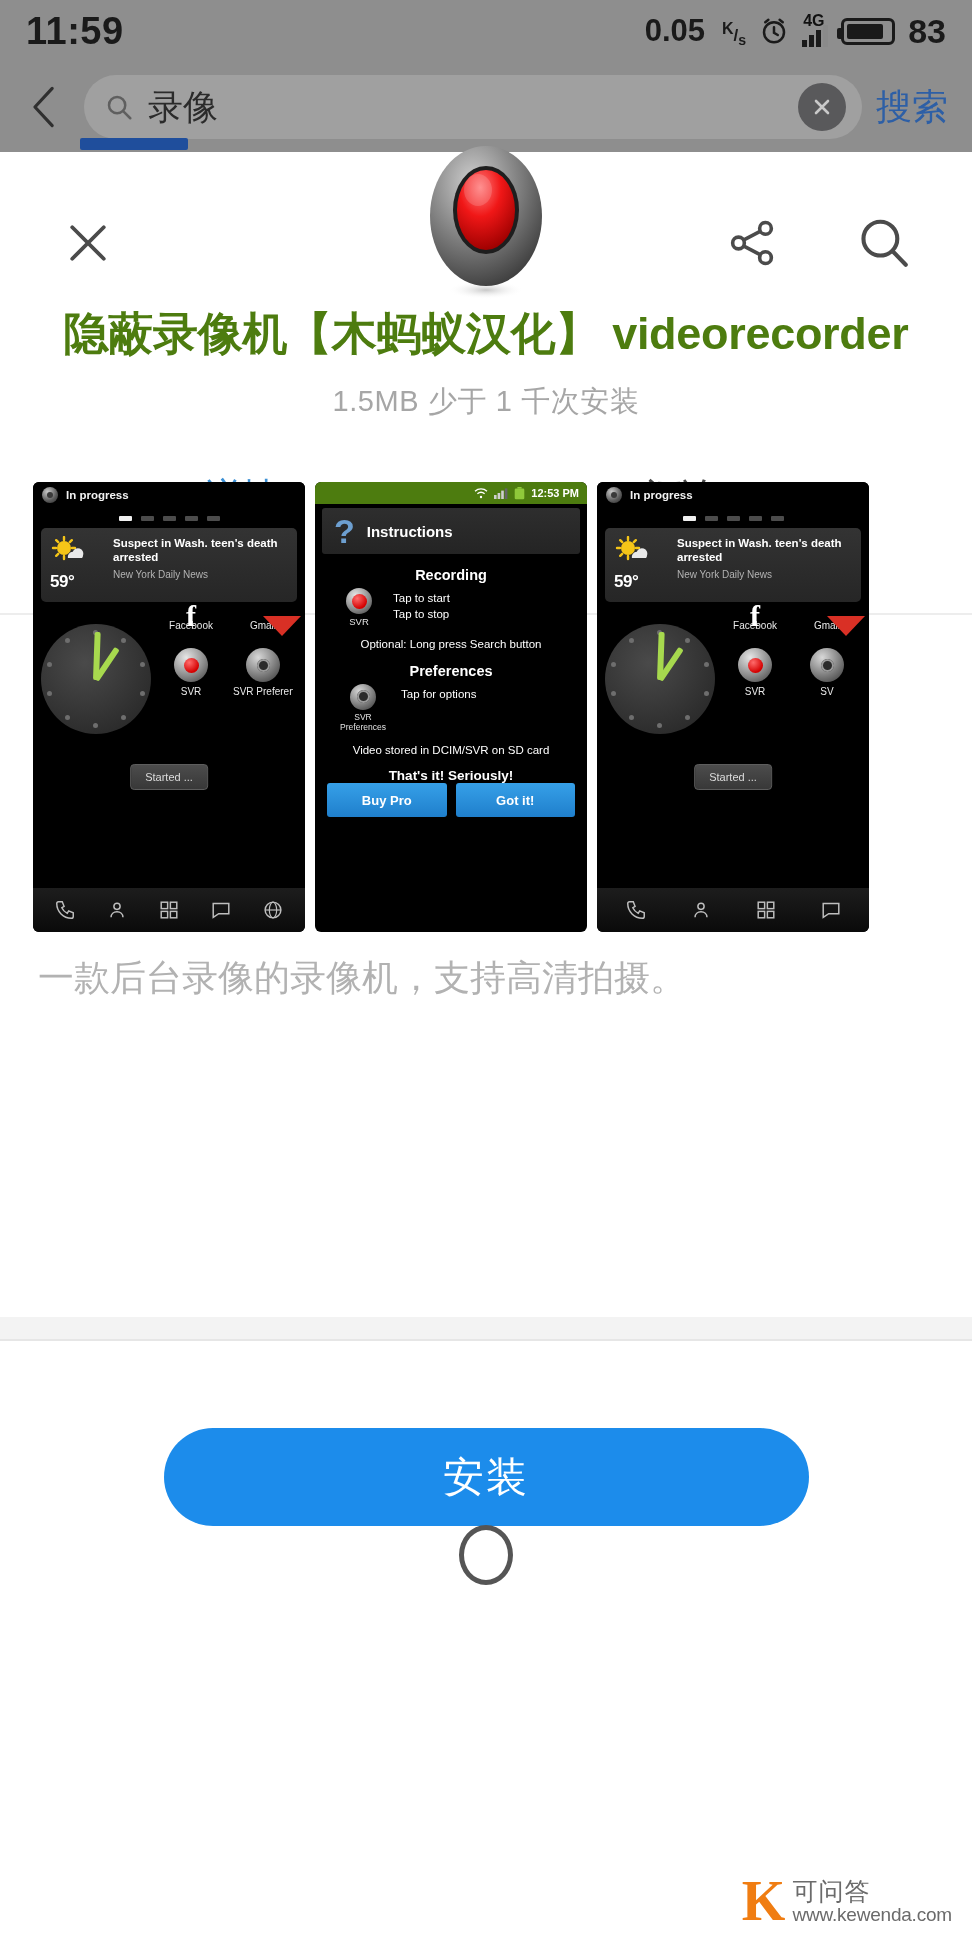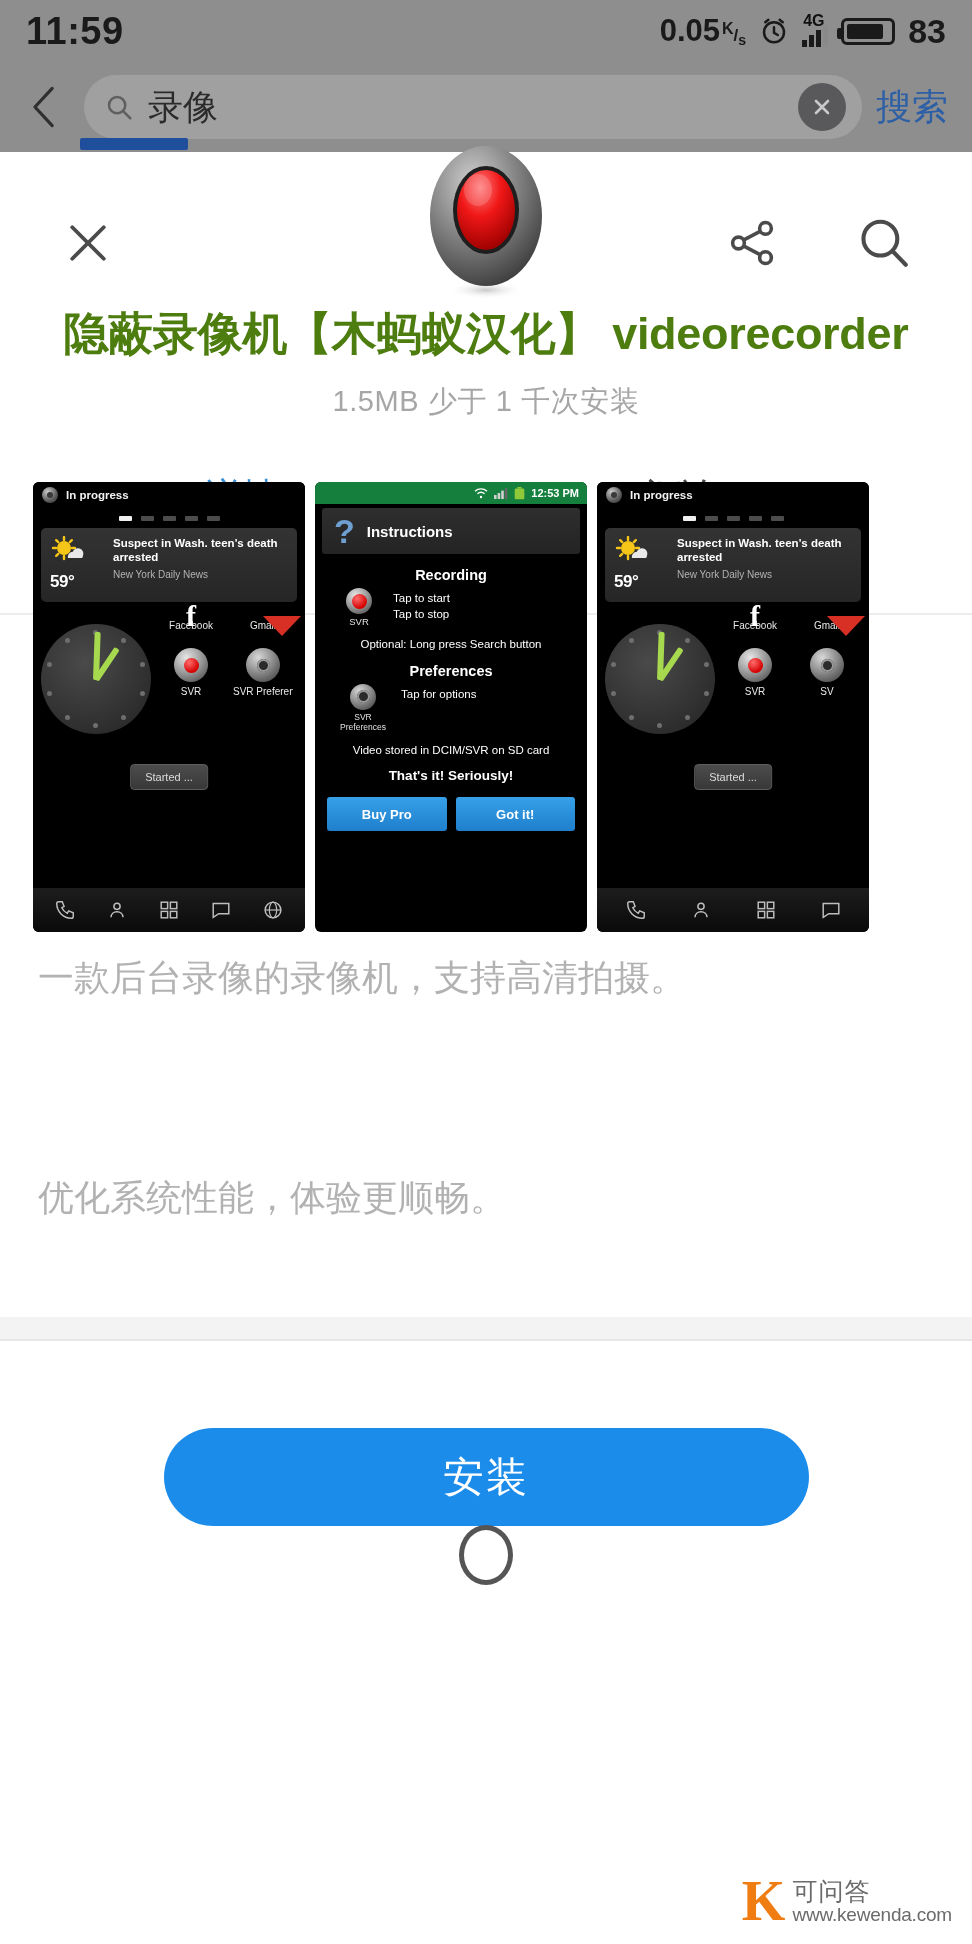--- a/index.html
+++ b/index.html
@@ -21,21 +21,21 @@
   
   .statusbar {
     position: absolute; top:0; left:0; width:972px; height:62px;
     display:flex; align-items:center; justify-content:space-between;
     padding: 12px 26px;
     color:#111;
   }
   .sb-time { font-size:38px; font-weight:600; letter-spacing:0.5px; color:#1a1a1a; }
   .sb-right { display:flex; align-items:center; gap:13px; }
   .sb-speed { font-size:31px; font-weight:600; color:#1a1a1a; display:flex; align-items:baseline; }
-  .sb-speed .unit { font-size:17px; margin-left:2px; line-height:1; }
+  .sb-speed .unit { font-size:17px; margin-left:17px; line-height:1; }
   .sb-speed .unit sup { font-size:16px; }
   .alarm-ico { width:30px; height:30px; display:block; }
   .sig-wrap { display:flex; align-items:flex-end; gap:2px; position:relative; }
   .sig-4g { font-size:16px; font-weight:700; position:absolute; top:-4px; left:1px; }
   .bars { display:flex; align-items:flex-end; gap:2px; margin-top:9px; }
   .bars i { display:block; width:5px; background:#1a1a1a; }
   .bars i:nth-child(1){height:7px}
   .bars i:nth-child(2){height:12px}
   .bars i:nth-child(3){height:17px}
   .bars i:nth-child(4){height:22px; background:#8a8a8a;}
@@ -142,34 +142,34 @@
     background:radial-gradient(circle at 36% 28%, #d8d8d8, #7d7d7d 55%, #333); display:flex; align-items:center; justify-content:center;}
   .ic-pref:after{content:"";width:13px;height:13px;border-radius:50%;background:#2b2b2b;box-shadow:inset 0 0 0 2px #9a9a9a;}
   .hs-started { position:absolute; left:50%; transform:translateX(-50%); bottom:48px;
     background:linear-gradient(#4c4c4c,#383838); border:1px solid #5d5d5d; border-radius:4px;
     font-size:11px; color:#dcdcdc; padding:6px 14px; white-space:nowrap;}
   .hs-dock { position:absolute; left:0; bottom:0; width:100%; height:44px;
     background:linear-gradient(#1d1d1d,#0a0a0a); display:flex; align-items:center; justify-content:space-around; padding:0 6px;}
   .hs-dock svg { opacity:.85; }
 
   
-  .in-status { height:22px; background:#15803d; display:flex; align-items:center; justify-content:flex-end; gap:6px; padding:0 8px; }
+  .in-status { height:22px; background:#4d7c0f; display:flex; align-items:center; justify-content:flex-end; gap:6px; padding:0 8px; }
   .in-status .t { font-size:11px; font-weight:600; color:#fff; }
   .in-head { margin:4px 7px 0; background:linear-gradient(#2e2e2e,#242424); border-radius:3px;
     height:46px; display:flex; align-items:center; gap:12px; padding:0 12px; }
   .q-mark { font-size:34px; font-weight:700; color:#6d9fd0; line-height:1; font-family:"Liberation Sans",sans-serif; }
   .in-title { font-size:15px; font-weight:700; color:#fff; }
   .in-sec { font-size:14.5px; font-weight:700; color:#fff; text-align:center; margin-top:13px; }
   .in-row { display:flex; align-items:flex-start; gap:10px; padding:4px 14px 0 20px; }
   .in-row .lbl { font-size:9.5px; color:#e2e2e2; text-align:center; width:48px; flex:none; margin-top:2px; line-height:1.15;}
   .in-row .txt { font-size:11.5px; color:#fff; line-height:1.35; padding-top:4px;}
   .in-opt { font-size:11.5px; color:#fff; text-align:center; margin-top:10px; padding:0 6px;}
   .in-store { font-size:11.5px; color:#fff; text-align:center; margin-top:12px; }
   .in-thats { font-size:13.5px; font-weight:700; color:#fff; text-align:center; margin-top:12px; }
-  .in-btns { display:flex; gap:9px; justify-content:center; margin-top:14px; padding:0 12px;align-items:flex-end;}
+  .in-btns { display:flex; gap:9px; justify-content:center; padding:0 12px;align-items:flex-end;}
   .in-btn { flex:1; height:34px; border-radius:3px; background:linear-gradient(#36a0e8,#1f7fcc);
     display:flex; align-items:center; justify-content:center; font-size:13px; font-weight:700; color:#fff; }
 
   
   .desc-block { position:absolute; top:800px; left:0; width:972px; padding:0 38px; }
   .desc-p { font-size:36px; color:#b2b2b2; line-height:1.45; }
   .desc-gap { height:110px; }
   .desc-h { font-size:36px; color:#b2b2b2; line-height:1.45; }
   .desc-gap2 { height:58px; }
 
@@ -557,21 +557,20 @@
           </div>
         </div>
 
       </div>
     </div>
 
     <div class="desc-block">
       <div class="desc-p">一款后台录像的录像机，支持高清拍摄。</div>
       <div class="desc-gap"></div>
       <div class="desc-gap2"></div>
-      <div class="desc-p">优化系统性能，体验更顺畅。</div>
     </div>
 
     <div class="foot-sep"></div>
     <div class="foot-sep2"></div>
     <div class="install-wrap">
       <div class="install-btn">安装</div>
     </div>
 
     <div class="navbar">
       <div class="home-circle"></div>

